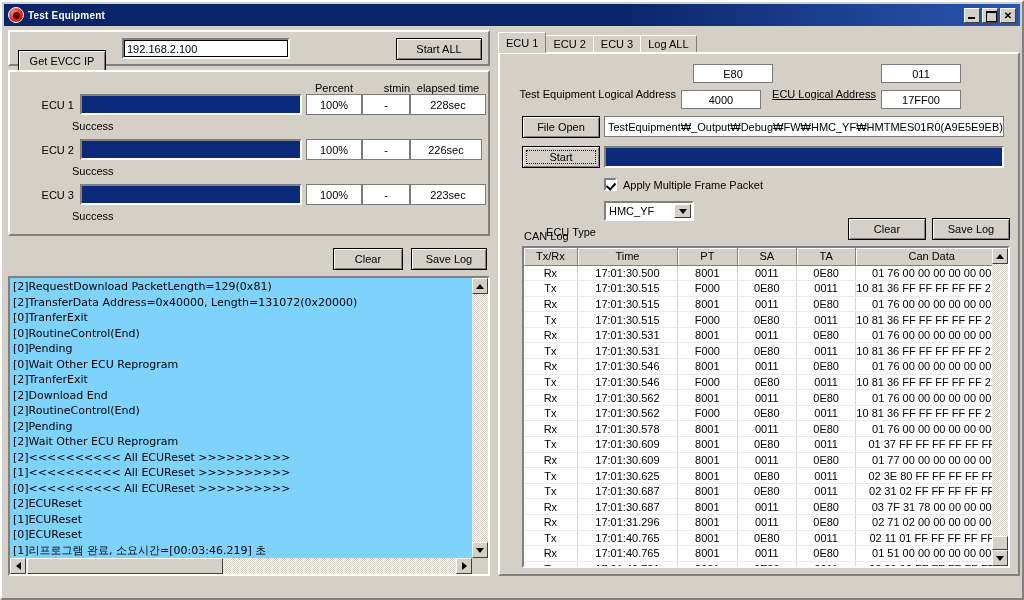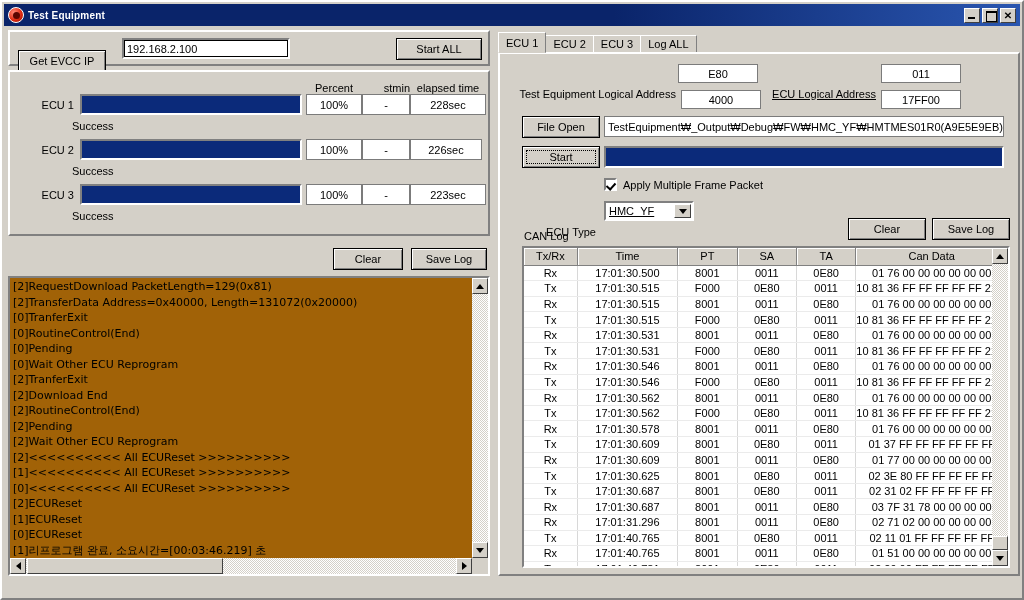--- a/index.html
+++ b/index.html
@@ -133,21 +133,21 @@
     cursor: default; user-select: none;
   }
   .tab.active {
     height: 21px; z-index: 3;
     font-weight: normal;
     border-bottom-color: #d4d0c8;
   }
 
   
   .logbox {
-    background: #a16207;
+    background: #7dd3fc;
     border: 2px solid #d4d0c8;
     border-top-color: #808080; border-left-color: #808080;
     border-right-color: #fff; border-bottom-color: #fff;
     overflow: hidden; position: absolute;
   }
   .logtext {
     position: absolute; left: 3px; top: 1px; right: 20px;
     font-family: "DejaVu Sans", sans-serif;
     font-size: 11px; line-height: 15.5px; color: #000;
     white-space: nowrap;
@@ -370,21 +370,21 @@
   <div class="tabstrip" style="left:496px; top:30px; height:21px;">
     <div class="tab active">ECU 1</div>
     <div class="tab">ECU 2</div>
     <div class="tab">ECU 3</div>
     <div class="tab">Log ALL</div>
   </div>
 
   <div class="panel" style="left:496px; top:50px; width:522px; height:524px;">
 
     <div class="lbl right" style="left:8px; top:14px; width:168px;">Test Equipment Logical Address</div>
-    <div class="input flat center" style="position:absolute; left:178px; top:10px; width:80px; height:19px;">E80</div>
+    <div class="input flat center" style="position:absolute; left:193px; top:10px; width:80px; height:19px;">E80</div>
 
     <div class="lbl right" style="left:266px; top:14px; width:110px;text-decoration:underline;">ECU Logical Address</div>
     <div class="input flat center" style="position:absolute; left:381px; top:10px; width:80px; height:19px;">011</div>
 
     <div class="lbl right" style="left:8px; top:40px; width:168px;">Start Address</div>
     <div class="input flat center" style="position:absolute; left:181px; top:36px; width:80px; height:19px;">4000</div>
 
     <div class="lbl right" style="left:266px; top:40px; width:110px;">End Address</div>
     <div class="input flat center" style="position:absolute; left:381px; top:36px; width:80px; height:19px;">17FF00</div>
 
@@ -395,21 +395,21 @@
     <div class="pbar" style="position:absolute; left:104px; top:92px; width:400px; height:22px;">
       <div class="fill" style="width:100%"></div>
     </div>
 
     <div style="position:absolute; left:104px; top:124px; display:flex; align-items:center; gap:6px;">
       <span class="chk"></span>
       <span class="lbl" style="position:static;">Apply Multiple Frame Packet</span>
     </div>
 
     <div class="lbl right" style="left:24px; top:152px; width:72px;">ECU Type</div>
-    <div class="combo" style="left:104px; top:147px; width:90px; height:20px;text-decoration:underline;">
+    <div class="combo" style="left:104px; top:147px; width:90px; height:20px;">
       <span>HMC_YF</span>
       <span class="combo-btn">
         <span class="arrow arr-dn"></span>
       </span>
     </div>
 
     <div class="group-label" style="left:24px; top:176px;">CAN Log</div>
     <div class="btn" style="position:absolute; left:348px; top:164px; width:78px; height:22px;">Clear</div>
     <div class="btn" style="position:absolute; left:432px; top:164px; width:78px; height:22px;">Save Log</div>
 

